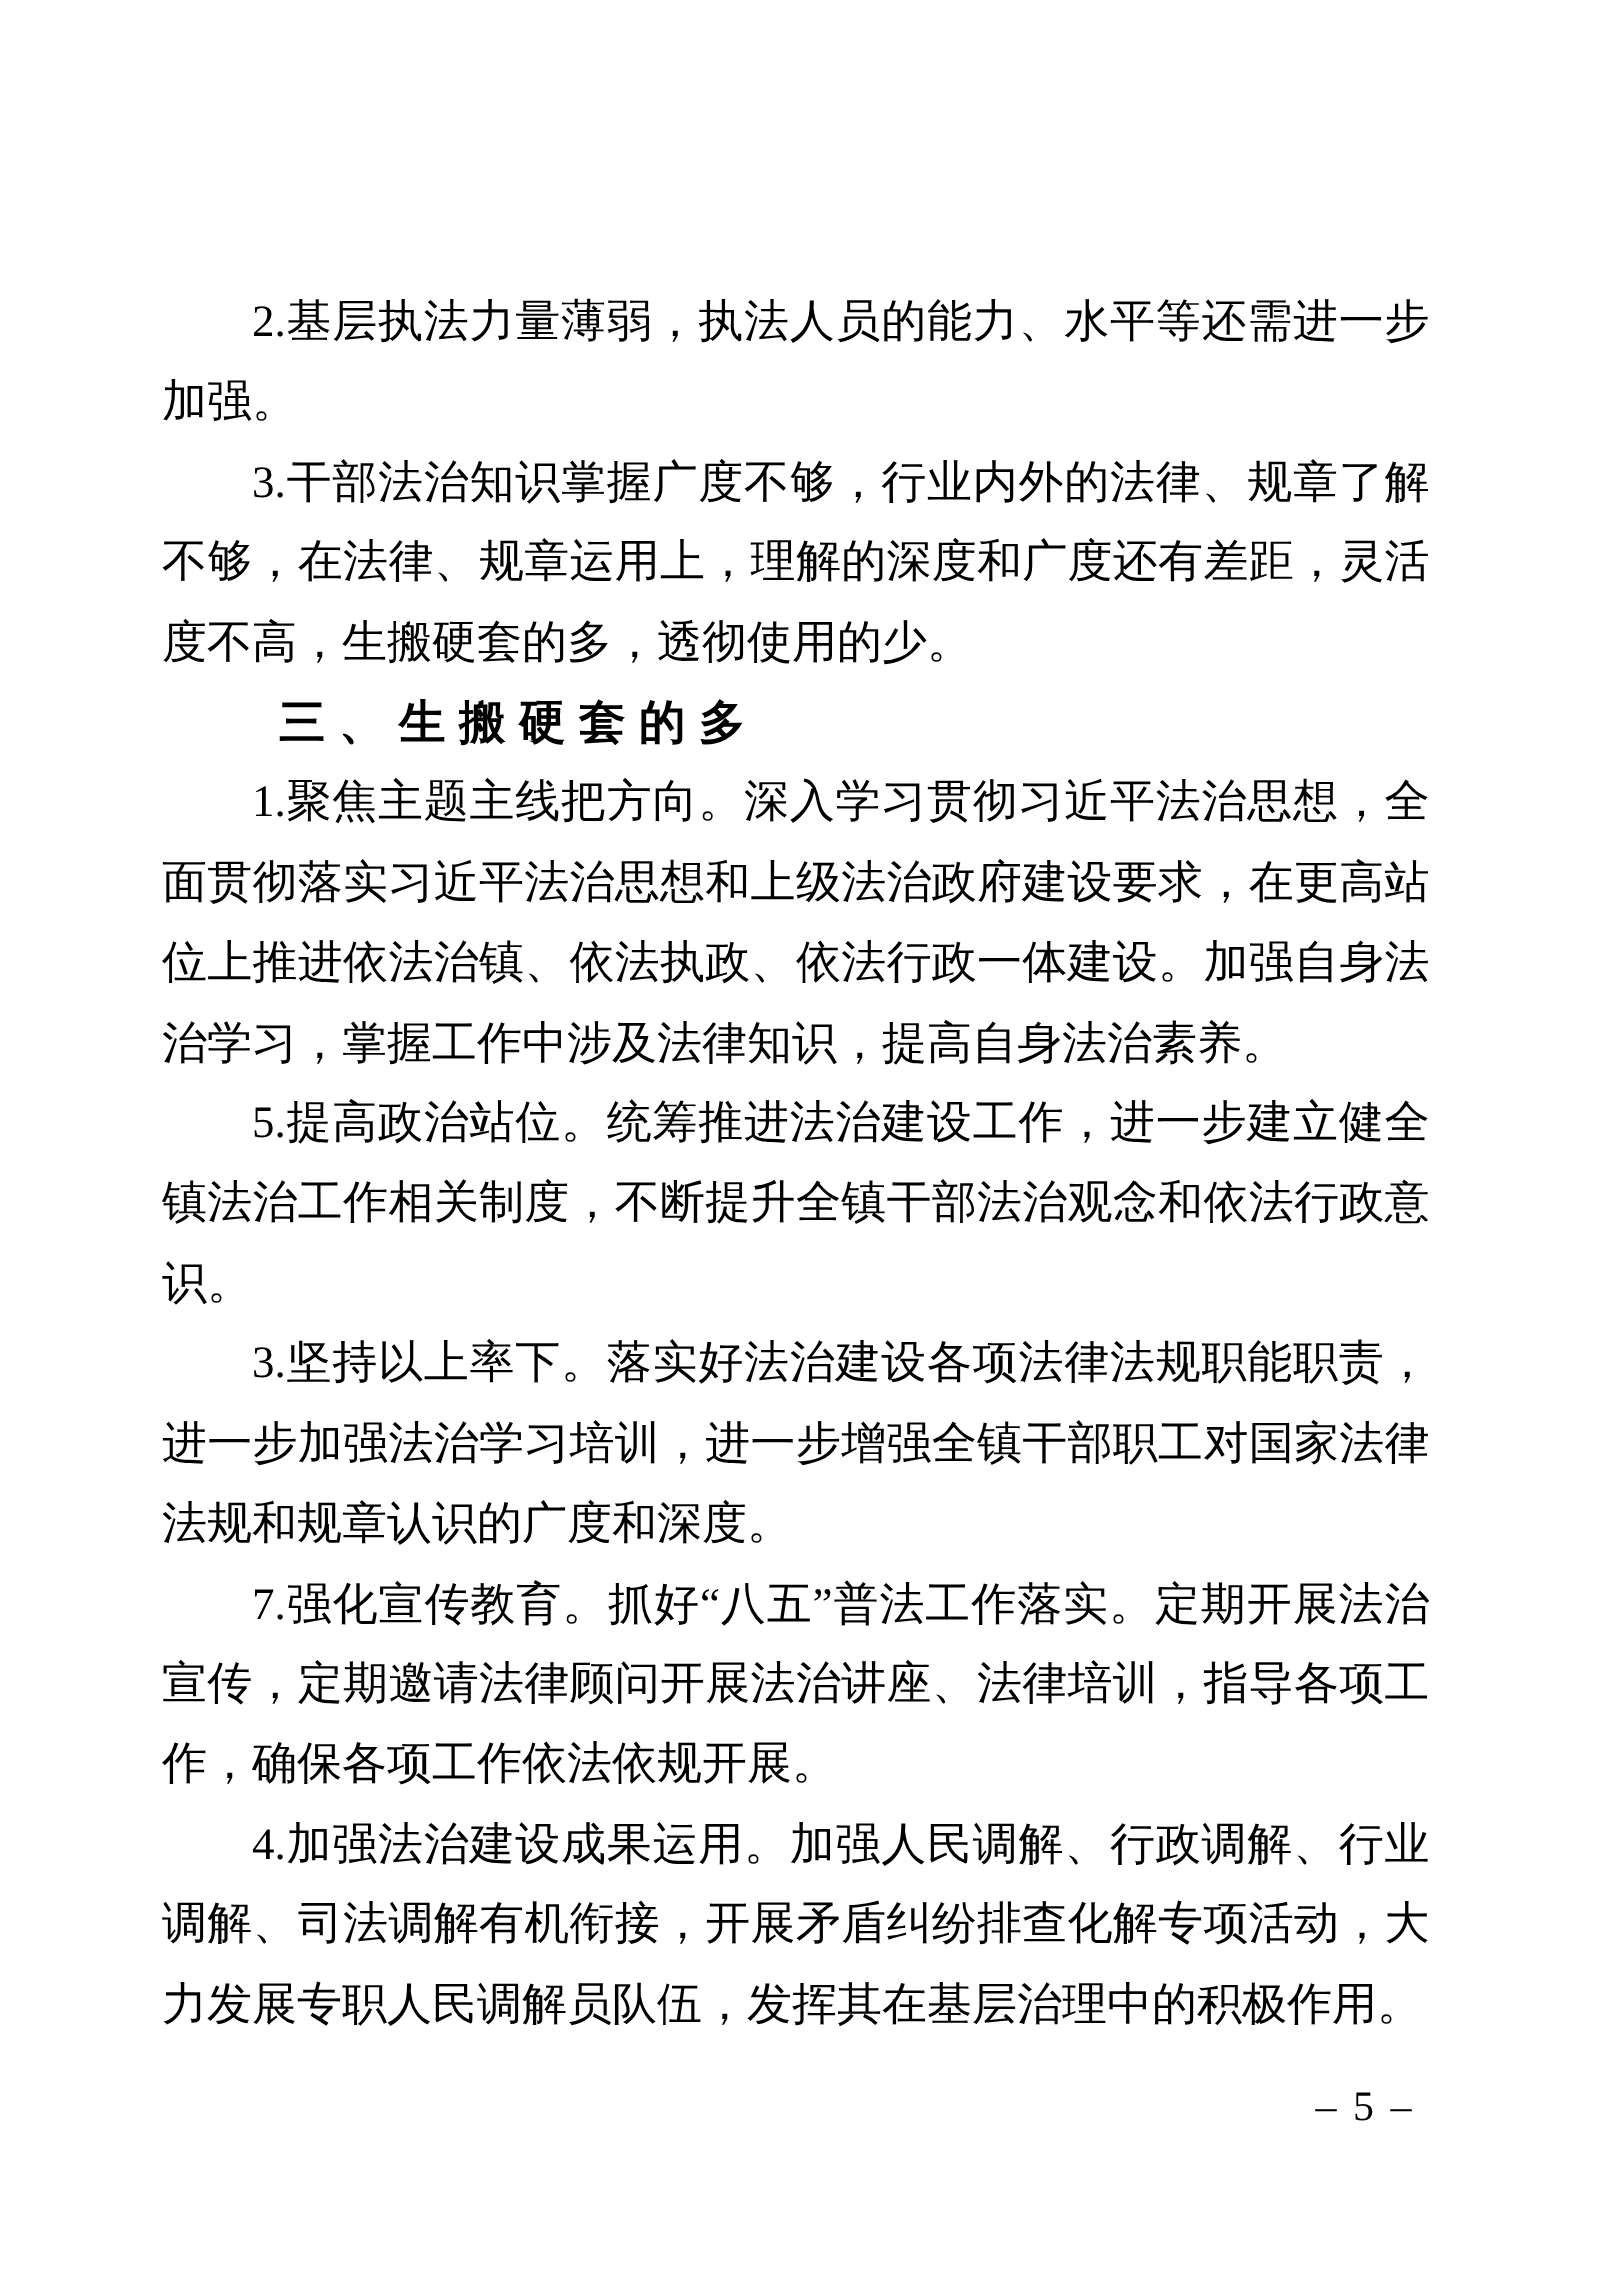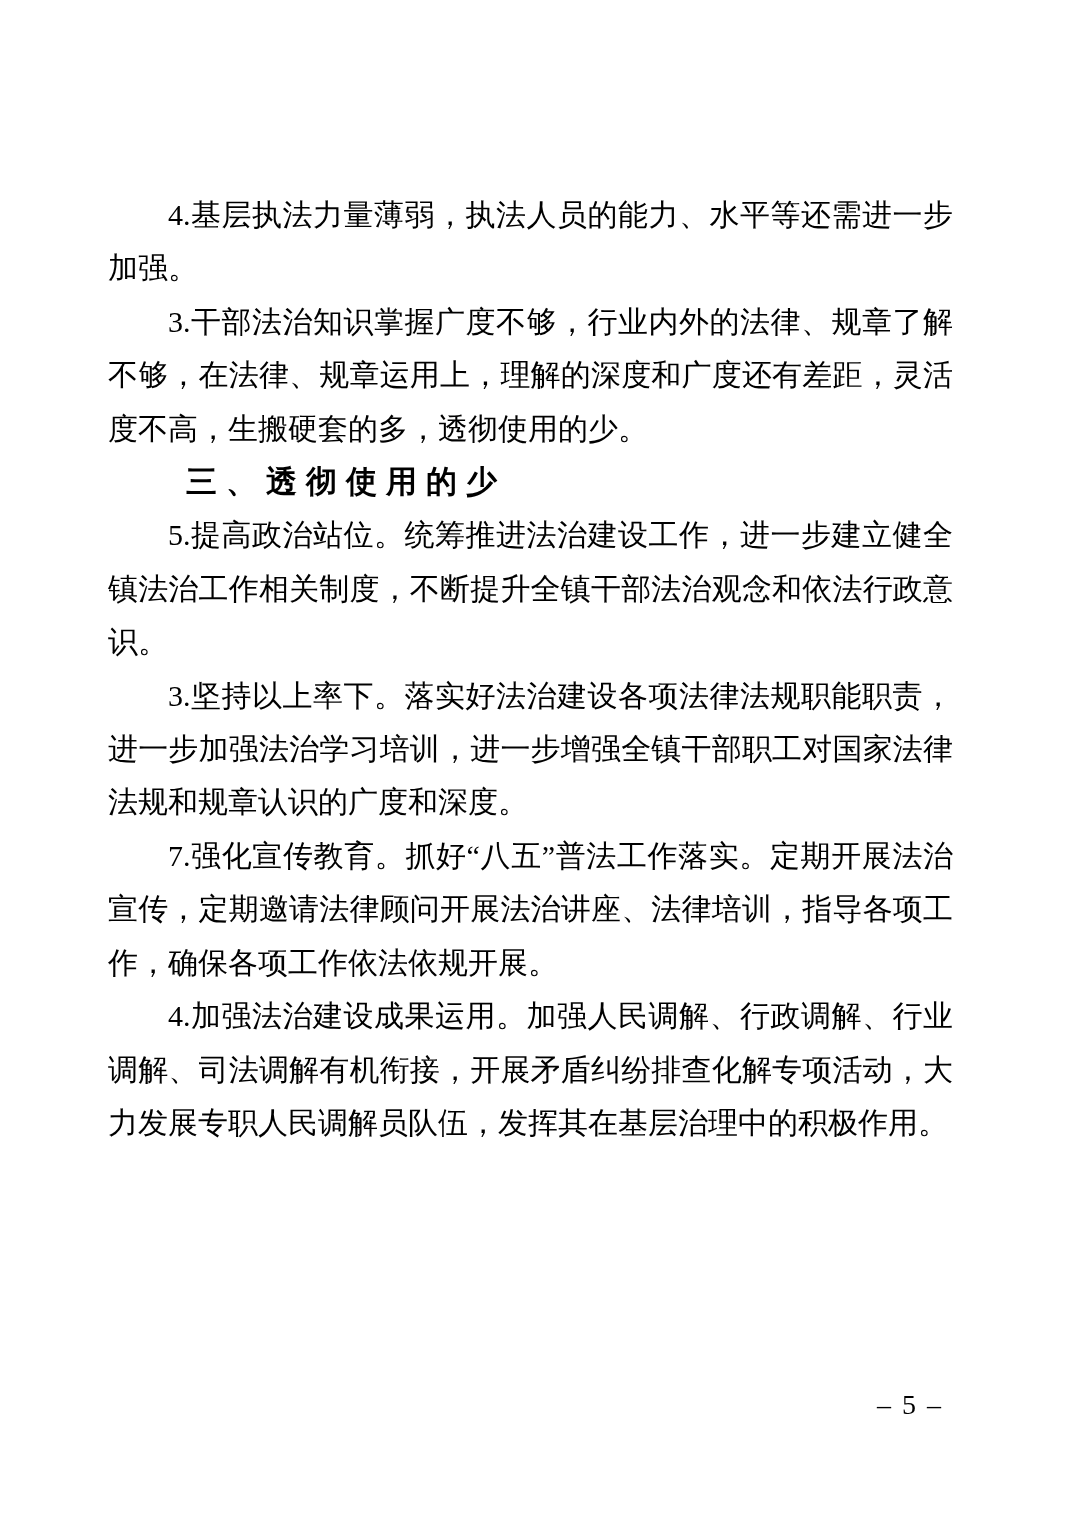--- a/index.html
+++ b/index.html
@@ -55,22 +55,23 @@
     font-family: "Liberation Serif", "DejaVu Serif", serif;
     color: #000000;
     white-space: pre;
   }
 </style>
 </head>
 <body>
 
 <div class="page">
   <div class="content">
-    <p class="para">4.基层执法力量薄弱，执法人员的能力、水平等还需进一步加强。</p>
+    <p class="para">2.基层执法力量薄弱，执法人员的能力、水平等还需进一步加强。</p>
     <p class="para">3.干部法治知识掌握广度不够，行业内外的法律、规章了解不够，在法律、规章运用上，理解的深度和广度还有差距，灵活度不高，生搬硬套的多，透彻使用的少。</p>
-    <h2 class="heading">三、透彻使用的少</h2>
+    <h2 class="heading">三、生搬硬套的多</h2>
+    <p class="para">1.聚焦主题主线把方向。深入学习贯彻习近平法治思想，全面贯彻落实习近平法治思想和上级法治政府建设要求，在更高站位上推进依法治镇、依法执政、依法行政一体建设。加强自身法治学习，掌握工作中涉及法律知识，提高自身法治素养。</p>
     <p class="para">5.提高政治站位。统筹推进法治建设工作，进一步建立健全镇法治工作相关制度，不断提升全镇干部法治观念和依法行政意识。</p>
     <p class="para">3.坚持以上率下。落实好法治建设各项法律法规职能职责，进一步加强法治学习培训，进一步增强全镇干部职工对国家法律法规和规章认识的广度和深度。</p>
     <p class="para">7.强化宣传教育。抓好“八五”普法工作落实。定期开展法治宣传，定期邀请法律顾问开展法治讲座、法律培训，指导各项工作，确保各项工作依法依规开展。</p>
     <p class="para">4.加强法治建设成果运用。加强人民调解、行政调解、行业调解、司法调解有机衔接，开展矛盾纠纷排查化解专项活动，大力发展专职人民调解员队伍，发挥其在基层治理中的积极作用。</p>
   </div>
   <div class="page-number">– 5 –</div>
 </div>
 
 </body></html>

